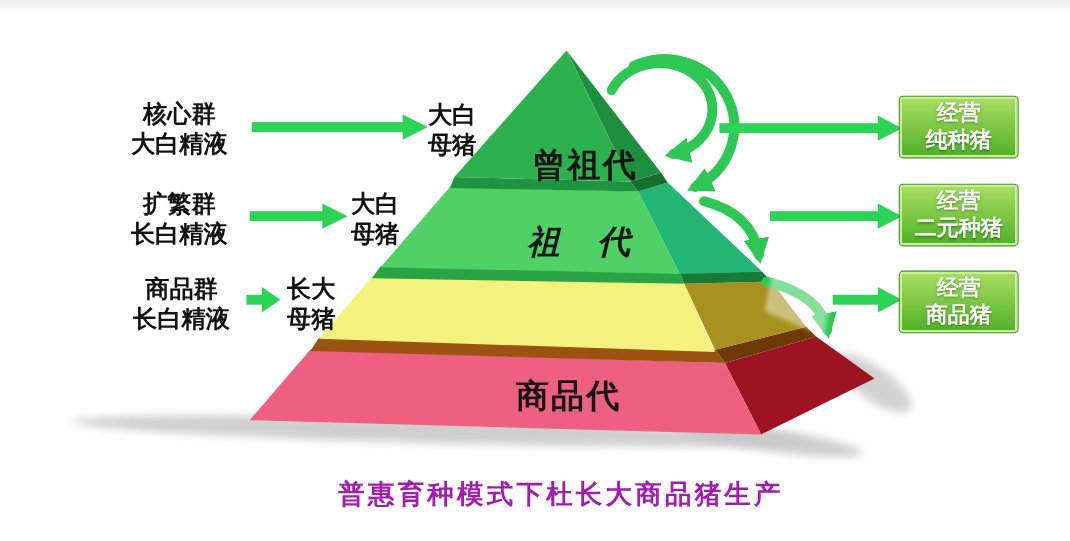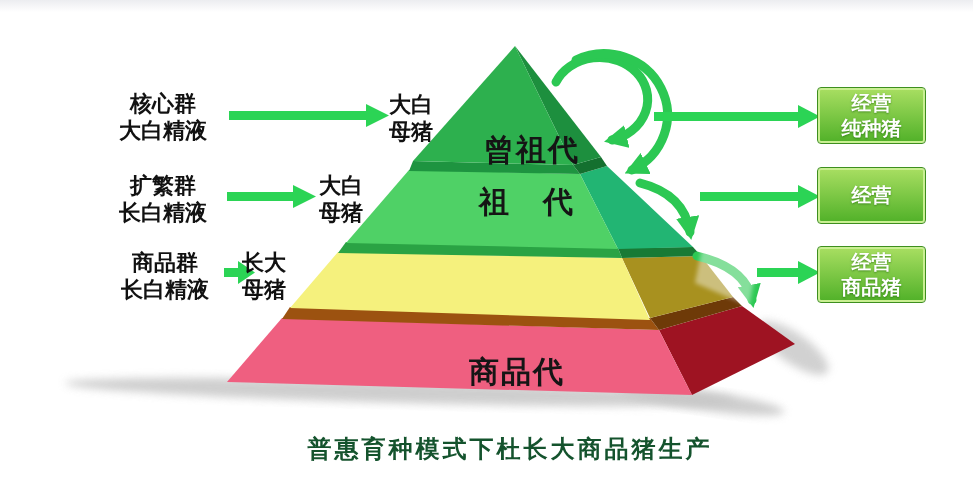--- a/index.html
+++ b/index.html
@@ -31,21 +31,21 @@
     border-radius: 3px;
     display: flex; flex-direction: column; align-items: center; justify-content: center;
     color: #ffffff; font-weight: 700; font-size: 20px; line-height: 1.25;
     text-shadow: 0 1px 2px rgba(20,90,0,0.55);
   }
 
   .caption {
     position: absolute; left: 230px; top: 433px; width: 560px;
     text-align: center;
     font-family: "Liberation Serif", "DejaVu Serif", serif;
-    font-size: 24px; font-weight: 700; letter-spacing: 3px; color: #14532d;
+    font-size: 24px; font-weight: 700; letter-spacing: 3px; color: #a21caf;
   }
 </style>
 </head>
 <body>
 
 <div class="canvas">
 
   <div class="top-fade"></div>
 
   <svg class="diagram-svg" width="973" height="492" viewBox="0 0 973 492">
@@ -145,35 +145,36 @@
   </div>
   <div class="txt mid-label" style="left:313px; top:173px; width:56px;">
     <div>大白</div>
     <div>母猪</div>
   </div>
 
   <div class="txt src-label" style="left:81px; top:250px; width:168px;">
     <div>商品群</div>
     <div>长白精液</div>
   </div>
-  <div class="txt mid-label" style="left:236px; top:250px; width:56px;">
+  <div class="txt mid-label" style="left:255px; top:250px; width:56px;">
     <div>长大</div>
     <div>母猪</div>
   </div>
 
   <div class="lvl-label" style="left:430px; top:130px; width:150px;">曾祖代</div>
-  <div class="lvl-label" style="left:405px; top:182px; width:170px;">祖　代</div>
-  <div class="lvl-label" style="left:385px; top:352px; width:180px;font-family:Liberation Serif, serif;">商品代</div>
+  <div class="lvl-label" style="left:405px; top:200px; width:170px;font-style:italic;">祖　代</div>
+  <div class="lvl-label" style="left:385px; top:340px; width:180px;font-family:Liberation Serif, serif;">商品代</div>
 
   <div class="result-box" style="top:88px;">
     <div>经营</div>
     <div>纯种猪</div>
   </div>
   <div class="result-box" style="top:168px;">
     <div>经营</div>
+    <div>二元种猪</div>
   </div>
   <div class="result-box" style="top:247px;">
     <div>经营</div>
     <div>商品猪</div>
   </div>
 
   <div class="caption">普惠育种模式下杜长大商品猪生产</div>
 
 </div>
 

